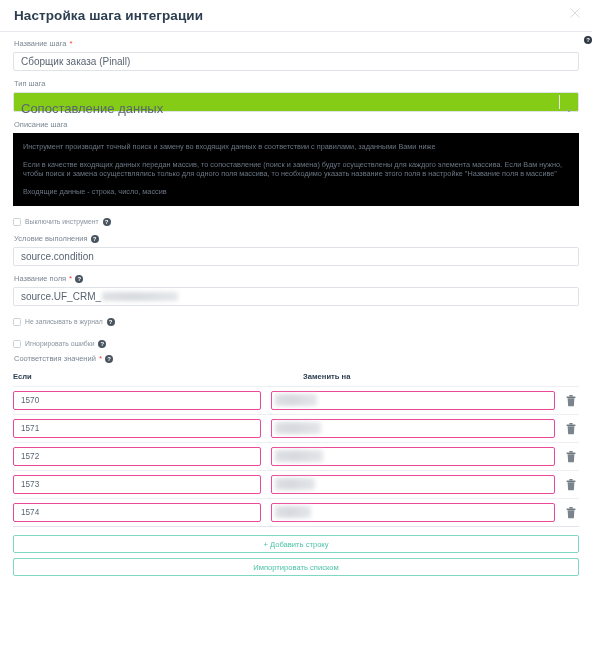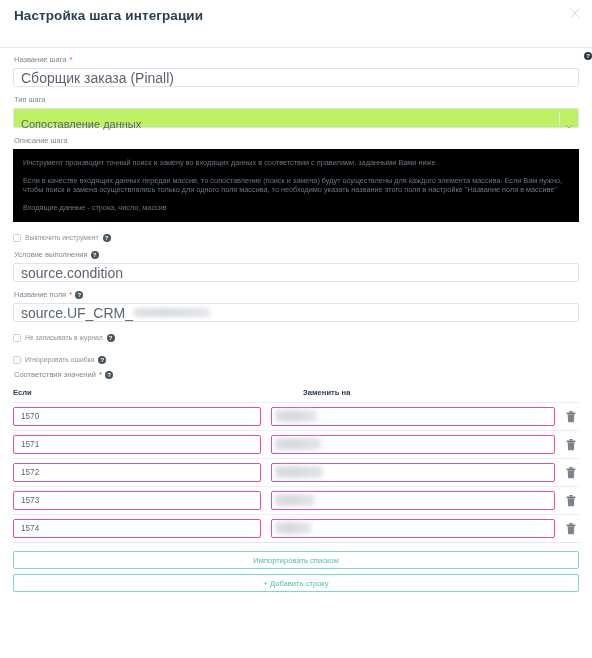--- a/index.html
+++ b/index.html
@@ -12,21 +12,21 @@
     overflow: hidden;
     background: #ffffff;
     font-family: "Liberation Sans", "DejaVu Sans", sans-serif;
     color: #3a4654;
     -webkit-font-smoothing: antialiased;
   }
 
   
   .modal-header {
     position: relative;
-    height: 48px;
+    height: 32px;
     padding: 6px 14px 0 14px;
     border-bottom: 1px solid #e6e9ed;
   }
   .modal-title {
     font-size: 13.5px;
     font-weight: bold;
     color: #2c3e50;
     letter-spacing: 0.1px;
     line-height: 20px;
     margin: 0;
@@ -90,36 +90,36 @@
     cursor: pointer;
   }
 
   .text-input {
     width: 100%;
     height: 19px;
     border: 1px solid #dfe3e8;
     border-radius: 2px;
     background: #fff;
     font-family: "Liberation Sans", sans-serif;
-    font-size: 14px;
+    font-size: 10px;
     color: #5a6572;
     padding: 0 7px;
     outline: none;
     display: flex;
     align-items: center;
   }
 
   .select-wrap { position: relative; }
   .select-box {
     width: 100%;
     height: 20px;
     border: 1px solid #dfe3e8;
     border-radius: 2px;
-    background: #bef264;
-    font-size: 11px;
+    background: #84cc16;
+    font-size: 13px;
     color: #5a6572;
     padding: 12px 26px 0 7px;
     display: flex;
     align-items: center;
     cursor: pointer;
   }
   .select-divider {
     position: absolute;
     right: 19px; top: 3px;
     width: 1px; height: 14px;
@@ -452,16 +452,16 @@
           <rect x="0.6" y="1.6" width="8.8" height="1.3" fill="#5e6871"></rect>
           <rect x="3.3" y="0.2" width="3.4" height="1.2" fill="#5e6871"></rect>
           <path d="M1.6 3.3 h6.8 l-0.55 8.0 h-5.7 z" fill="#7b848d"></path>
         </svg>
       </div>
     </div>
   </div>
 
   <div style="height:4px;" class="bottom-divider"></div>
 
+  <div class="btn-outline">+ Добавить строку</div>
   <div class="btn-outline">Импортировать списком</div>
-  <div class="btn-outline">+ Добавить строку</div>
 
 </div>
 
 </body></html>

